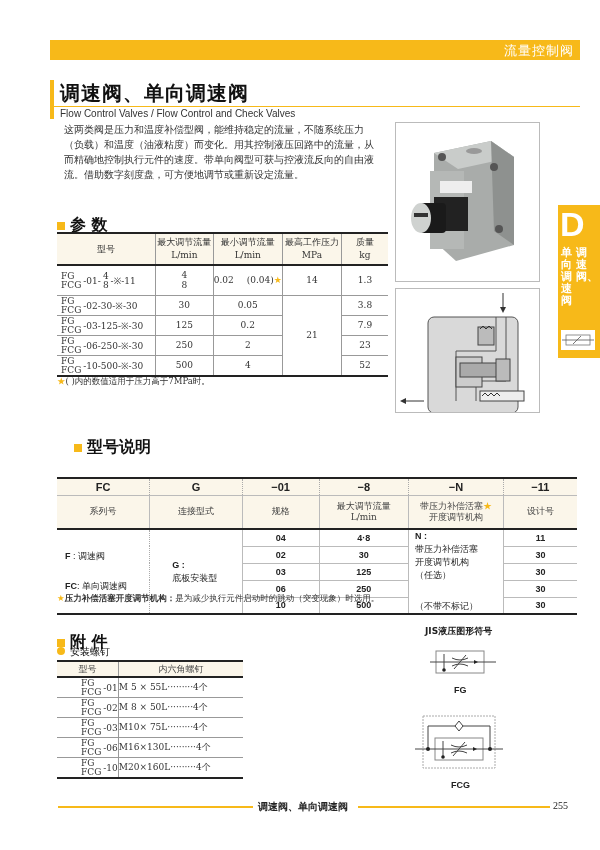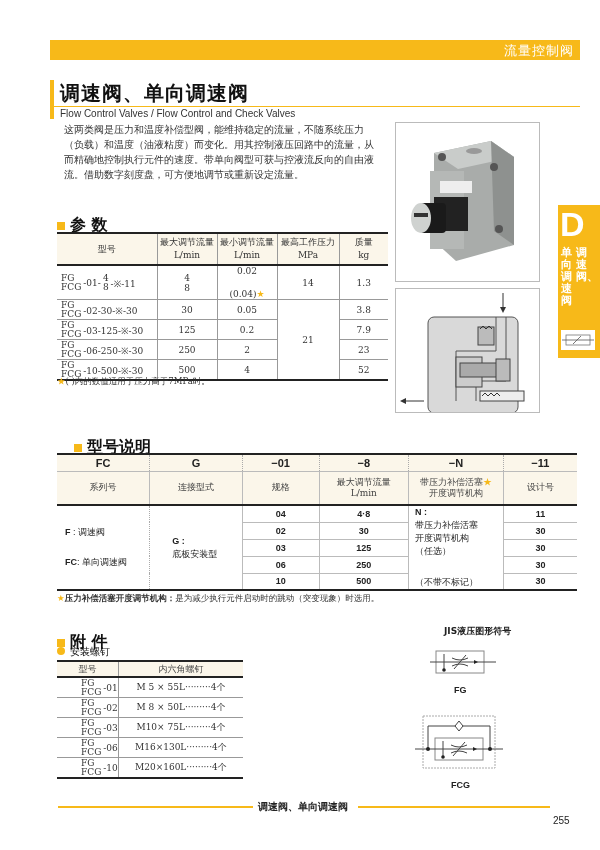--- a/index.html
+++ b/index.html
@@ -37,47 +37,47 @@
   .params td:first-child { border-left: none; text-align: left; padding-left: 4px; }
   .params thead tr { border-top: 2px solid #222; border-bottom: 2px solid #222; }
   .params tbody tr:last-child { border-bottom: 2px solid #222; }
   .params .r1 td { height: 30px; }
   .model { display: inline-flex; align-items: center; gap: 2px; }
   .model .stack { display: inline-flex; flex-direction: column; line-height: 9px; font-size: 9px; }
   .star { color: #f7b919; }
 
   .note { position: absolute; font-size: 8.5px; color: #333; }
 
-  .code { left: 57px; top: 453px; width: 520px; font-size: 9px; }
+  .code { left: 57px; top: 477px; width: 520px; font-size: 9px; }
   .code .hdr td { background: #fbf6ea; font-family: "Liberation Sans", sans-serif; font-size: 11px; font-weight: bold; height: 17px; text-align: center; color: #222; border-left: 1px dotted #aaa; }
   .code .hdr2 td { background: #fbf6ea; height: 34px; text-align: center; color: #444; border-left: 1px solid #bbb; border-top: 1px solid #bbb; line-height: 11px; }
   .code .hdr td:first-child, .code .hdr2 td:first-child { border-left: none; }
   .code tr.hdr { border-top: 2px solid #222; }
   .code tr.hdr2 { border-bottom: 2px solid #222; }
   .code .body td { height: 17px; text-align: center; border-left: 1px solid #bbb; border-top: 1px solid #bbb; color: #222; font-family: "Liberation Sans", sans-serif; font-weight: bold; font-size: 9px; }
   .code .body td.cell-series, .code .body td.cell-conn, .code .body td.cell-opt { font-weight: normal; text-align: left; padding-left: 6px; line-height: 13px; }
   .code .body td.cell-series { border-left: none; padding-left: 8px; }
   .code .body td.cell-conn { border-left: 1px dotted #aaa; padding-left: 22px; }
   .code tbody tr:last-child { border-bottom: 2px solid #222; }
 
   .acc { left: 57px; top: 660px; width: 186px; font-size: 9px; }
   .acc th { background: #fbf6ea; font-weight: normal; height: 16px; color: #444; border-left: 1px solid #999; }
   .acc th:first-child { border-left: none; }
   .acc tr.h { border-top: 2px solid #222; border-bottom: 2px solid #222; }
-  .acc td { height: 19px; border-top: 1px solid #999; border-left: 1px solid #999; color: #333; text-align: center; }
+  .acc td { height: 19px; border-top: 1px solid #999; border-left: 1px solid #999; color: #333; }
   .acc td:first-child { border-left: none; text-align: left; padding-left: 24px; }
   .acc tbody tr:last-child { border-bottom: 2px solid #222; }
 
-  .jis-title { position: absolute; left: 425px; top: 625px; font-size: 9px; font-weight: bold; color: #222; margin-left: 19px; }
+  .jis-title { position: absolute; left: 425px; top: 625px; font-size: 9px; font-weight: bold; color: #222; }
   .sym-label { position: absolute; font-size: 9px; font-weight: bold; color: #222; font-family: "Liberation Sans", sans-serif; }
 
   .footer-line-left { position: absolute; left: 58px; top: 806px; width: 195px; height: 2px; background: #f7b919; }
   .footer-text { position: absolute; left: 258px; top: 800px; font-size: 10px; font-weight: bold; color: #222; }
   .footer-line-right { position: absolute; left: 358px; top: 806px; width: 192px; height: 2px; background: #f7b919; }
-  .page-num { position: absolute; left: 553px; top: 800px; font-size: 10px; color: #222; font-family: Liberation Sans, sans-serif; margin-top: 15px; }
+  .page-num { position: absolute; left: 553px; top: 800px; font-size: 10px; color: #222; font-family: Liberation Serif, serif; }
 </style>
 </head>
 <body>
 
 <div class="topbar">
   <span class="cat">流量控制阀</span>
 </div>
 
 <div class="title-wrap">
   <div class="title-bar-accent"></div>
@@ -173,21 +173,21 @@
             <span class="stack" style="align-items:center;">
               <span>4</span>
               <span>8</span>
             </span>
             <span>-※-11</span>
           </span></td>
       <td><span class="stack" style="display:inline-flex;flex-direction:column;line-height:10px;">
             <span>4</span>
             <span>8</span>
           </span></td>
-      <td><span style="display:inline-flex;flex-direction:column;line-height:10px;gap:13px;">
+      <td><span style="display:inline-flex;line-height:10px;gap:13px;">
             <span>0.02</span>
             <span><span>(0.04)</span><span class="star">★</span></span>
           </span></td>
       <td>14</td>
       <td>1.3</td>
     </tr>
     <tr>
       <td><span class="model">
             <span class="stack">
               <span>FG</span>

